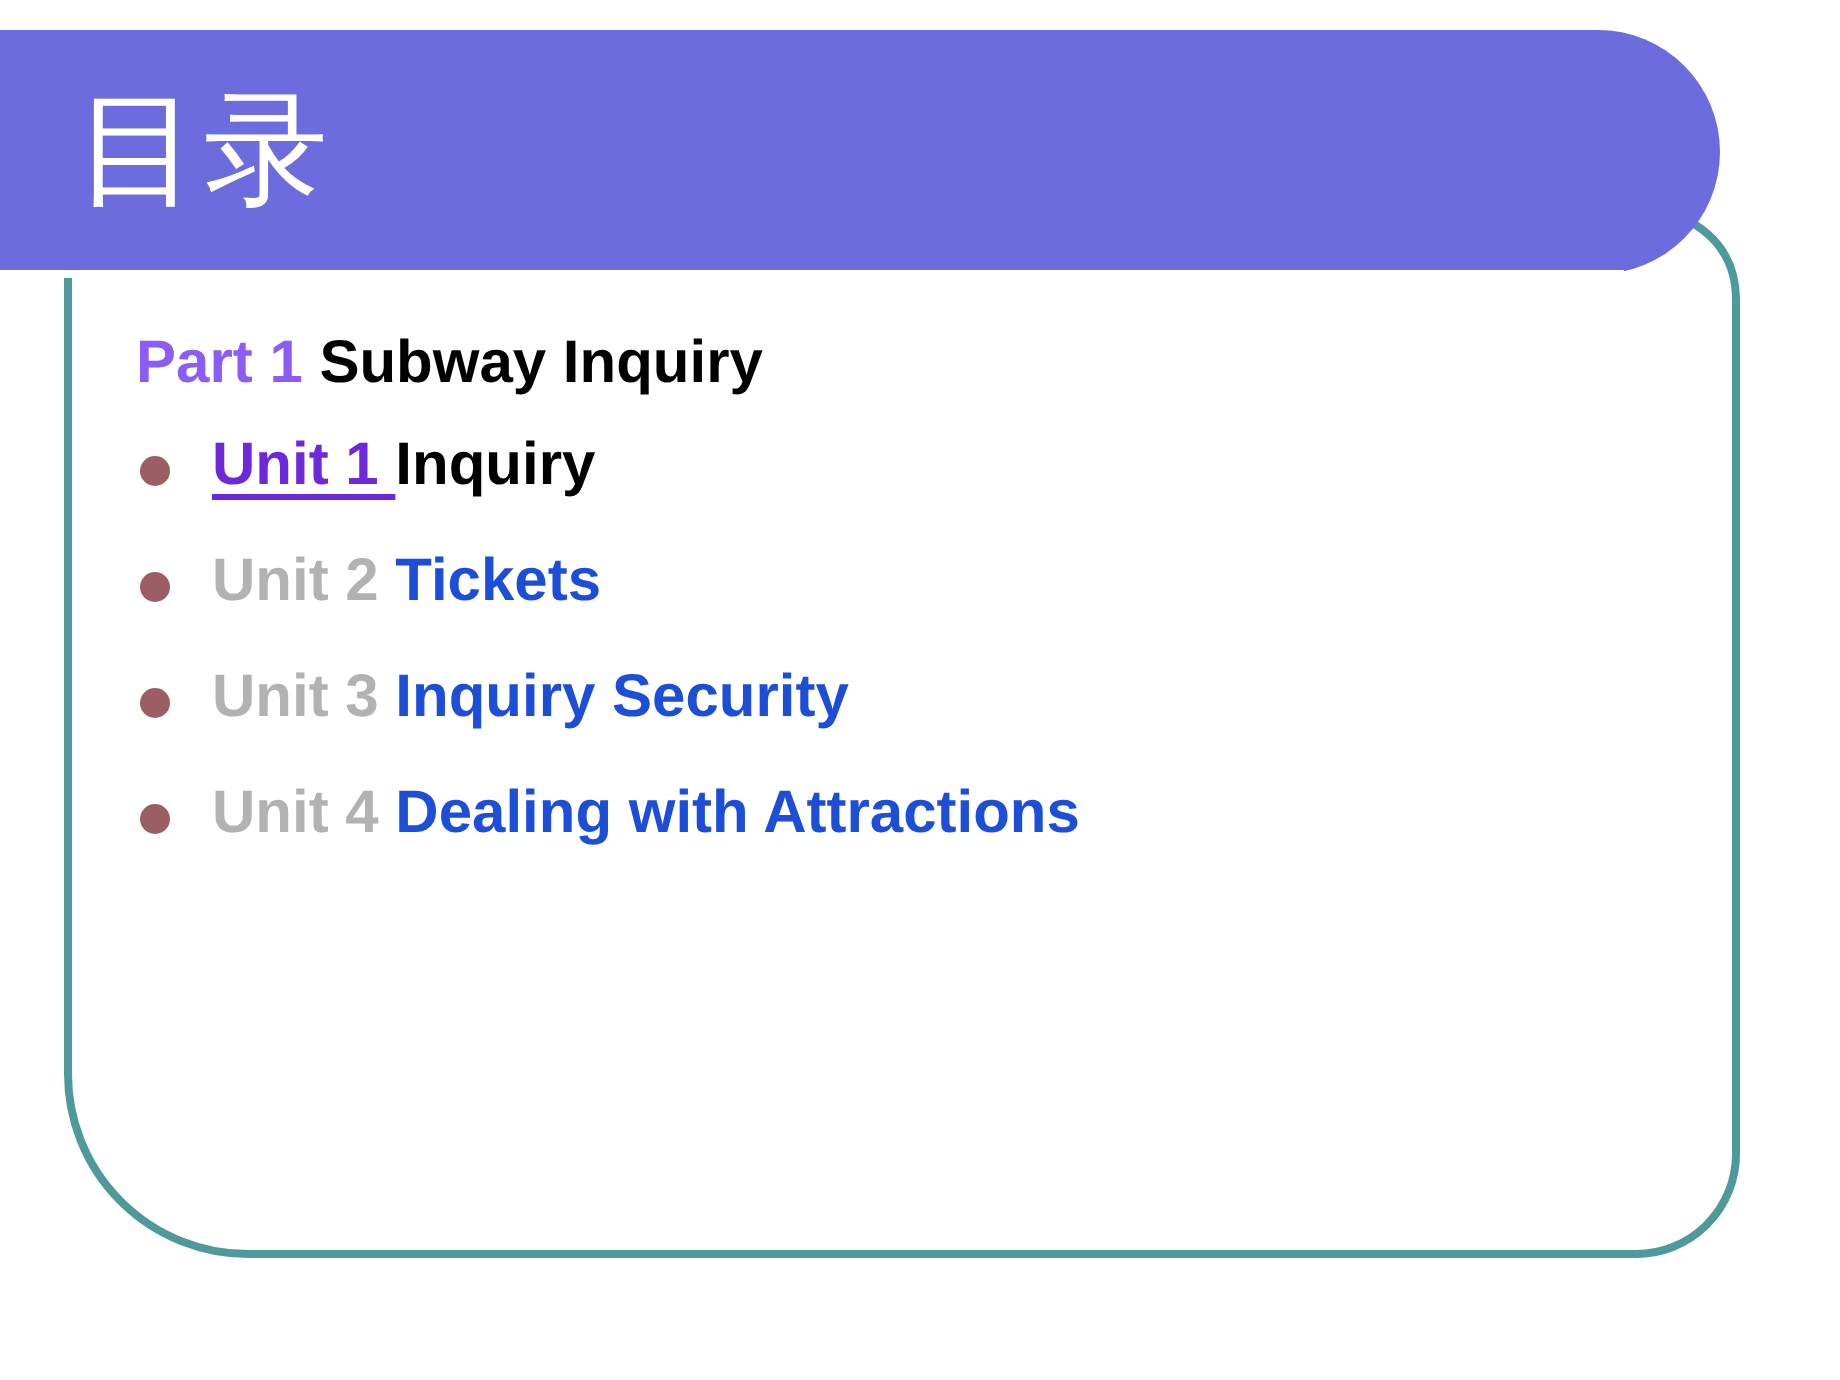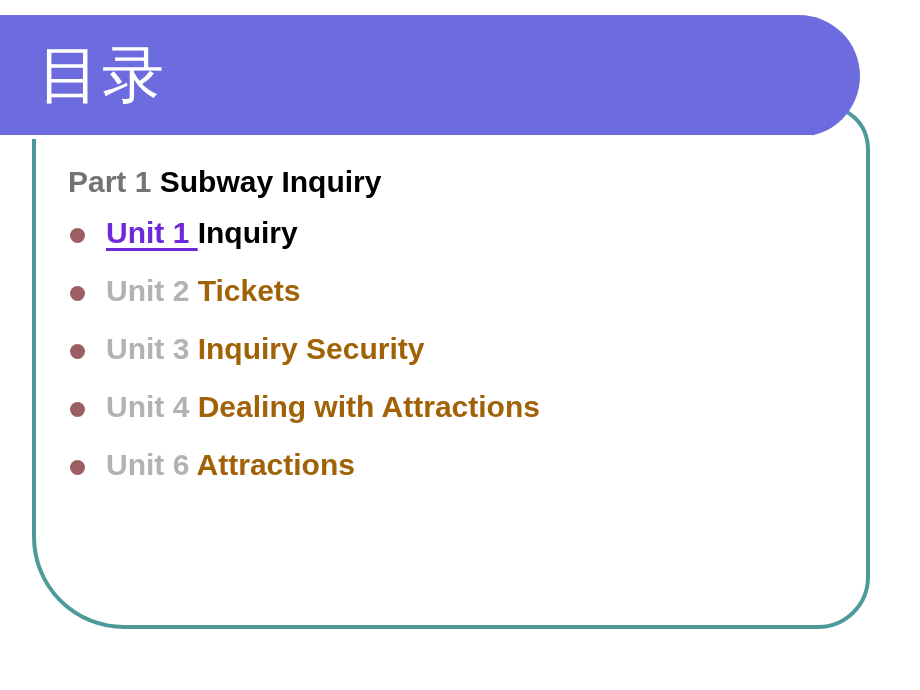--- a/index.html
+++ b/index.html
@@ -71,21 +71,21 @@
   }
 
   .part-heading {
     position: relative;
     margin-left: 68px;
     font-size: 30px;
     font-weight: bold;
     line-height: 44px;
     white-space: nowrap;
   }
-  .part-num { color: #737373; }
+  .part-num { color: #8b5cf6; }
   .part-title { color: #000000; }
 
   .unit-list {
     list-style: none;
     margin: 0;
     padding: 0;
   }
   .unit-item {
     position: relative;
     margin: 0 0 0 68px;
@@ -98,21 +98,21 @@
   .unit-bullet {
     position: absolute;
     left: 2px;
     top: 24px;
     width: 15px;
     height: 15px;
     border-radius: 50%;
     background: #9b5f63;
   }
   .unit-label { color: #b2b2b2; }
-  .unit-name  { color: #a16207; }
+  .unit-name  { color: #1d4ed8; }
 
   .unit-item.active .unit-label {
     color: #6d28d9;
     text-decoration: underline;
     text-underline-offset: 5px;
   }
   .unit-item.active .unit-name {
     color: #000000;
     text-decoration: none;
     margin-top: 19px;
@@ -156,20 +156,17 @@
 
       <li class="unit-item">
         <span class="unit-bullet"></span><span class="unit-label">Unit 3</span><span class="unit-name">  Inquiry Security</span>
       </li>
 
       <li class="unit-item">
         <span class="unit-bullet"></span><span class="unit-label">Unit 4</span><span class="unit-name">  Dealing with Attractions</span>
       </li>
 
 
-      <li class="unit-item">
-        <span class="unit-bullet"></span><span class="unit-label">Unit 6</span><span class="unit-name">  Attractions</span>
-      </li>
 
     </ul>
   </div>
 
 </div>
 
 </body></html>

